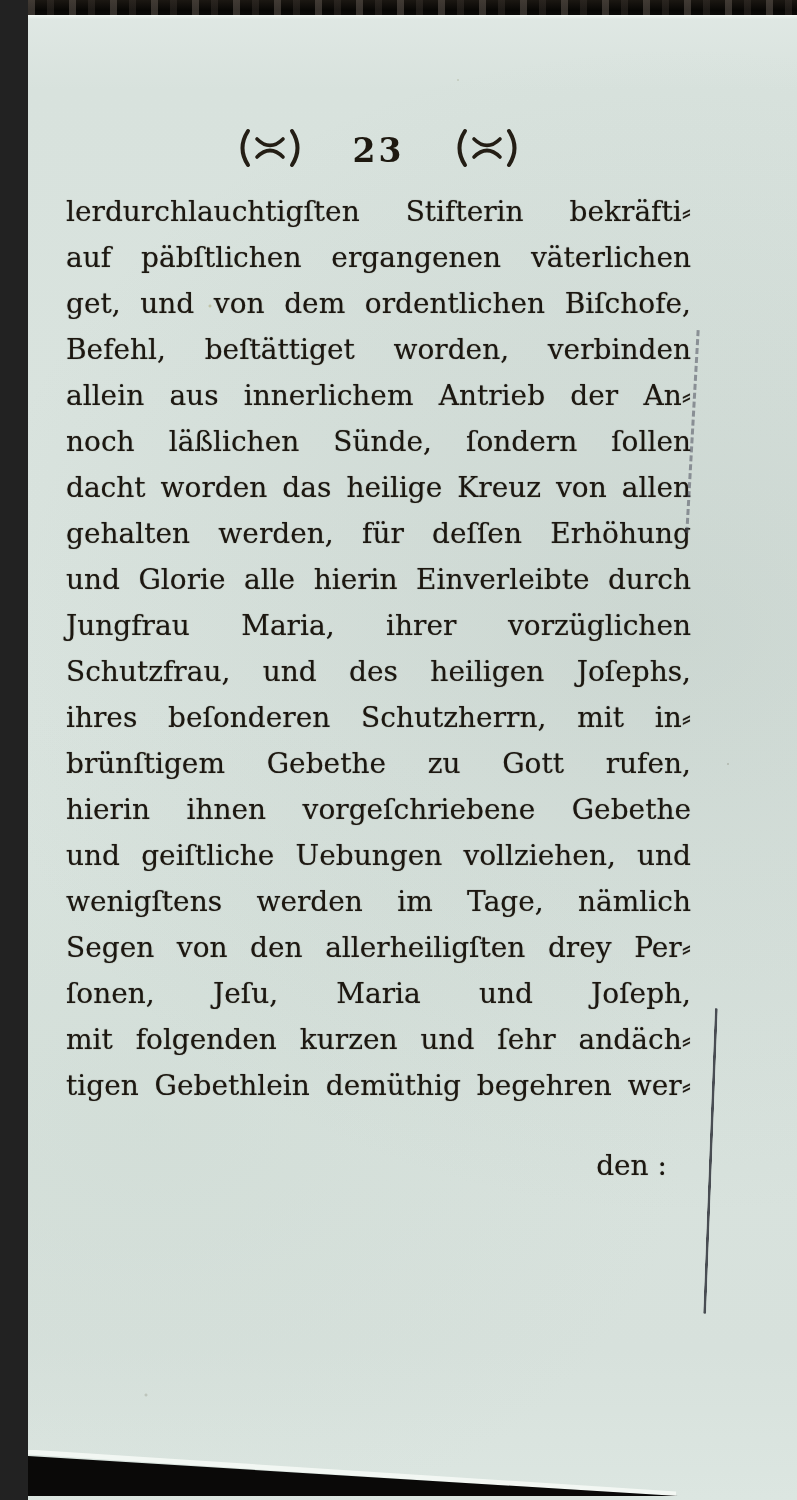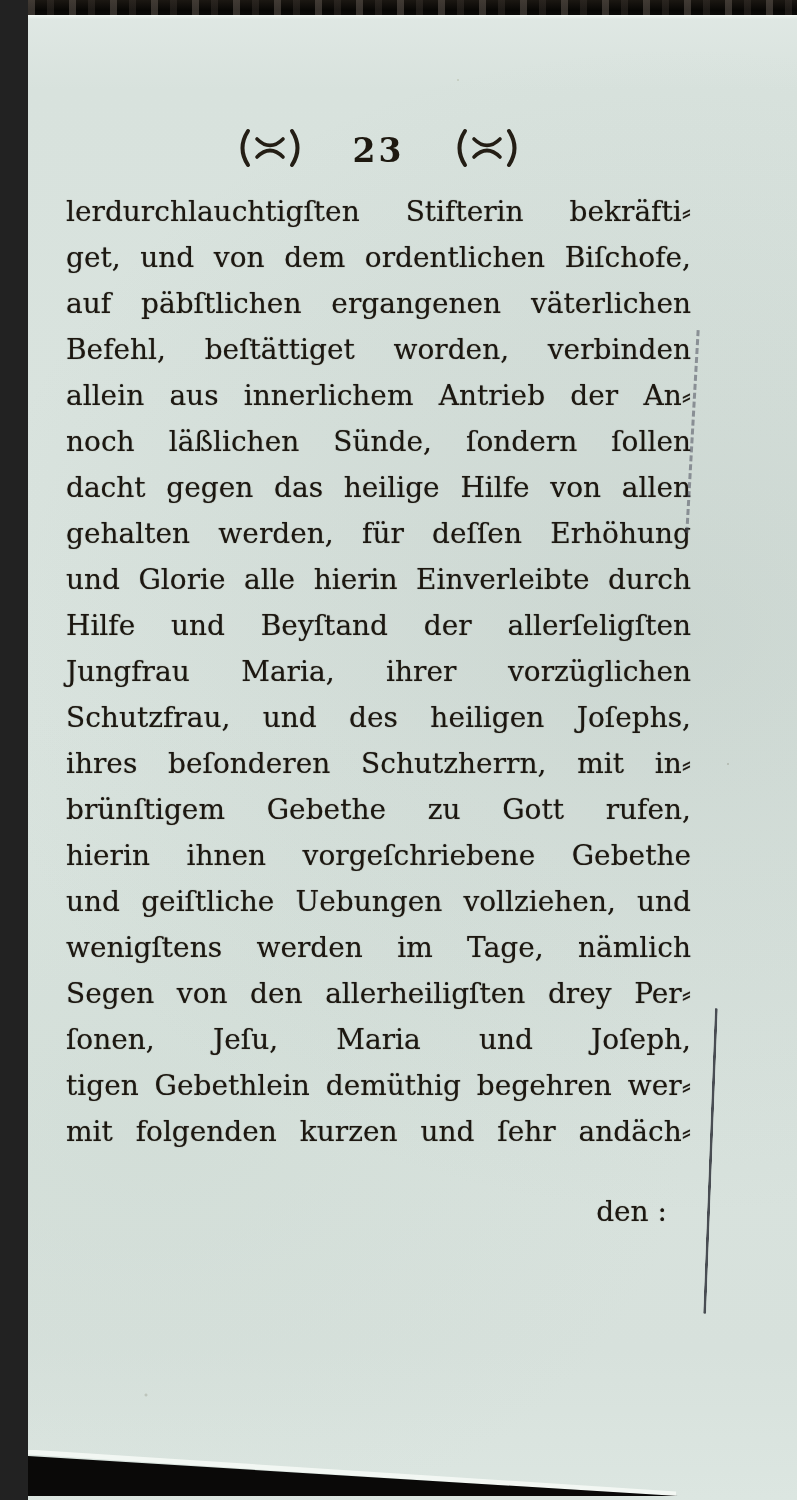--- a/index.html
+++ b/index.html
@@ -103,40 +103,39 @@
         <path d="M59,5 Q70,22 59,39" stroke="#241e15" stroke-width="4" stroke-linecap="round"></path>
         <path d="M24,13 Q37,26 50,13" stroke="#241e15" stroke-width="3.6" stroke-linecap="round"></path>
         <path d="M24,31 Q37,18 50,31" stroke="#241e15" stroke-width="3.6" stroke-linecap="round"></path>
       </svg>
     </span>
   </div>
 
   <div class="text-block">
 
     <div class="body-line">lerdurchlauchtigſten Stifterin bekräfti⸗</div>
+      <div class="body-line">auf päbſtlichen ergangenen väterlichen</div>
       <div class="body-line">get, und von dem ordentlichen Biſchofe,</div>
-      <div class="body-line">auf päbſtlichen ergangenen väterlichen</div>
       <div class="body-line">Befehl, beſtättiget worden, verbinden</div>
       <div class="body-line">allein aus innerlichem Antrieb der An⸗</div>
       <div class="body-line">noch läßlichen Sünde, ſondern ſollen</div>
-      <div class="body-line">dacht gegen das heilige Hilfe von allen</div>
+      <div class="body-line">dacht worden das heilige Kreuz von allen</div>
       <div class="body-line">gehalten werden, für deſſen Erhöhung</div>
       <div class="body-line">und Glorie alle hierin Einverleibte durch</div>
-      <div class="body-line">Hilfe und Beyſtand der allerſeligſten</div>
       <div class="body-line">Jungfrau Maria, ihrer vorzüglichen</div>
       <div class="body-line">Schutzfrau, und des heiligen Joſephs,</div>
       <div class="body-line">ihres beſonderen Schutzherrn, mit in⸗</div>
       <div class="body-line">brünſtigem Gebethe zu Gott rufen,</div>
       <div class="body-line">hierin ihnen vorgeſchriebene Gebethe</div>
       <div class="body-line">und geiſtliche Uebungen vollziehen, und</div>
       <div class="body-line">wenigſtens werden im Tage, nämlich</div>
       <div class="body-line">Segen von den allerheiligſten drey Per⸗</div>
       <div class="body-line">ſonen, Jeſu, Maria und Joſeph,</div>
+      <div class="body-line">mit folgenden kurzen und ſehr andäch⸗</div>
       <div class="body-line">tigen Gebethlein demüthig begehren wer⸗</div>
-      <div class="body-line">mit folgenden kurzen und ſehr andäch⸗</div>
       <div class="closing-line">den :</div>
   </div>
 
   <div class="margin-mark-upper"></div>
   <div class="margin-mark-lower"></div>
 
   <div class="right-edge-shade"></div>
 
   <div class="scan-edge-bottom">
     <svg width="650" height="46" viewBox="0 0 650 46">

